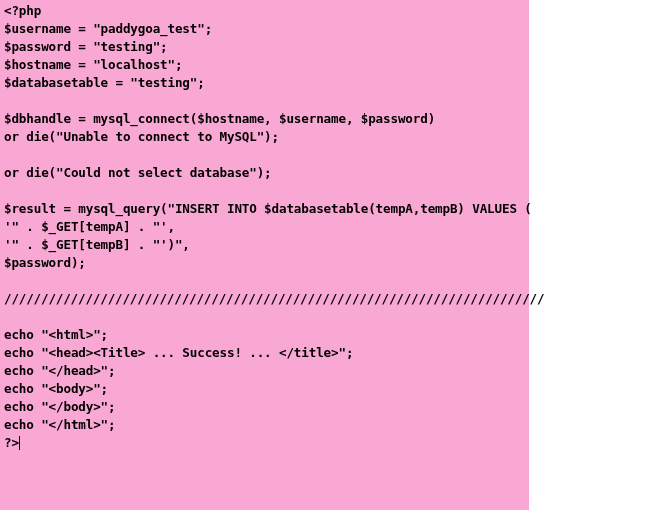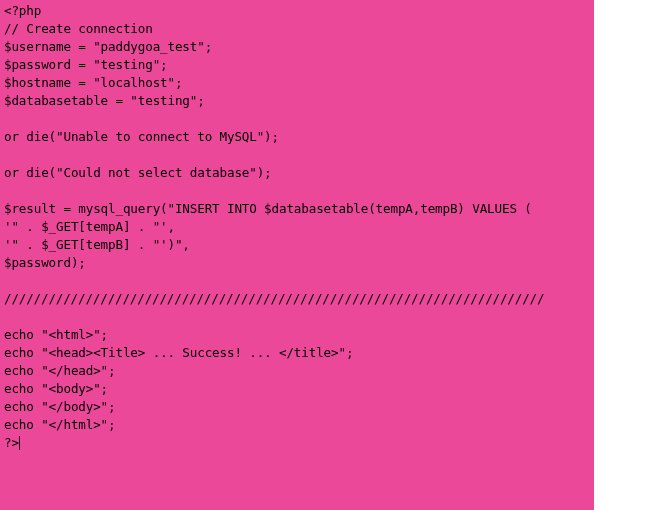--- a/index.html
+++ b/index.html
@@ -8,26 +8,27 @@
     padding: 0;
     background: #ffffff;
   }
   body {
     width: 659px;
     height: 510px;
     overflow: hidden;
     font-family: "DejaVu Sans Mono", "Liberation Mono", monospace;
   }
   #code-editor {
-    width: 594px;
+    width: 529px;
     height: 510px;
-    background: #ec4899;
+    background: #f9a8d4;
     padding: 2px 0 0 4px;
     box-sizing: border-box;
     position: relative;
+    font-weight: bold;
   }
   .code-line {
     font-family: "DejaVu Sans Mono", "Liberation Mono", monospace;
     font-size: 12.6px;
     line-height: 18px;
     height: 18px;
     color: #000000;
     white-space: pre;
     letter-spacing: -0.15px;
     -webkit-font-smoothing: none;
@@ -49,26 +50,26 @@
     background: #000000;
     vertical-align: -3px;
     margin-left: 0px;
   }
 </style>
 </head>
 <body>
 
 <div id="code-editor">
     <div class="code-line">&lt;?php</div>
-    <div class="code-line">// Create connection</div>
     <div class="code-line">$username = "paddygoa_test";</div>
     <div class="code-line">$password = "testing";</div>
     <div class="code-line">$hostname = "localhost";</div>
     <div class="code-line">$databasetable = "testing";</div>
     <div class="code-line blank"></div>
+    <div class="code-line">$dbhandle = mysql_connect($hostname, $username, $password)</div>
     <div class="code-line">or die("Unable to connect to MySQL");</div>
     <div class="code-line blank"></div>
     <div class="code-line">or die("Could not select database");</div>
     <div class="code-line blank"></div>
     <div class="code-line">$result = mysql_query("INSERT INTO $databasetable(tempA,tempB) VALUES (</div>
     <div class="code-line">'" . $_GET[tempA] . "',</div>
     <div class="code-line">'" . $_GET[tempB] . "')",</div>
     <div class="code-line">$password);</div>
     <div class="code-line blank"></div>
     <div class="code-line rule">/////////////////////////////////////////////////////////////////////////</div>

